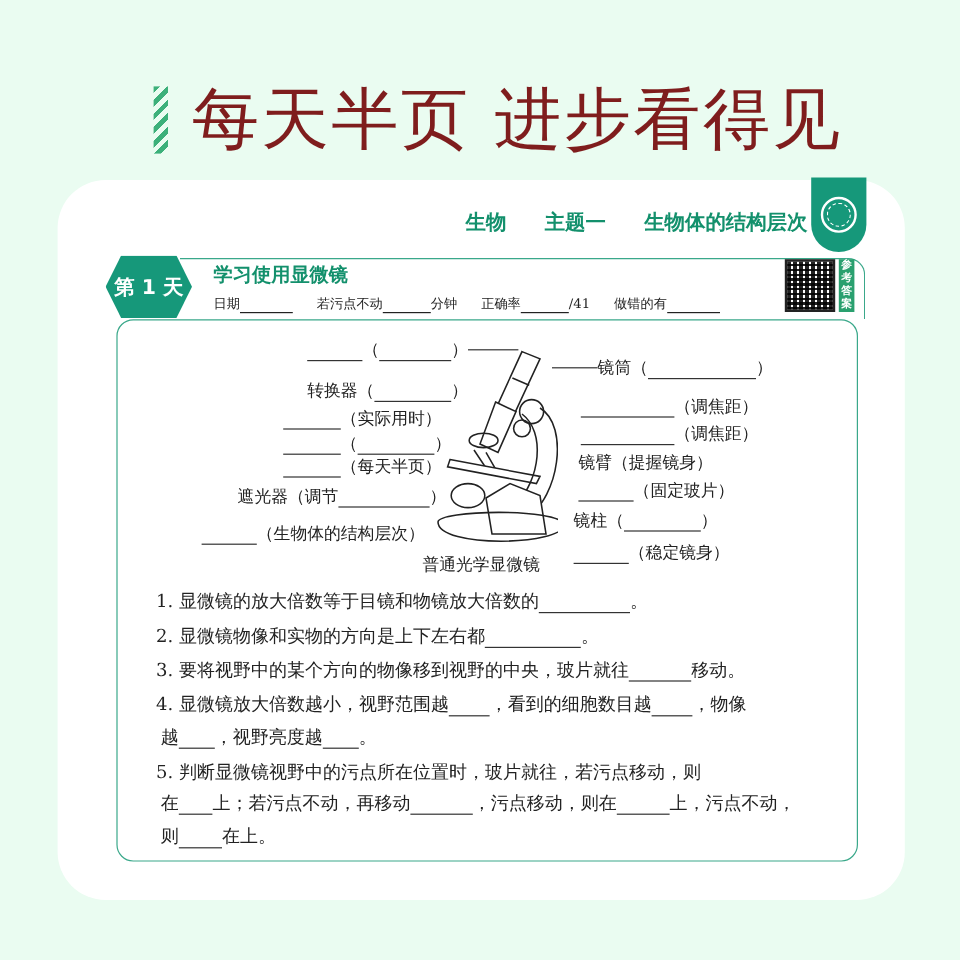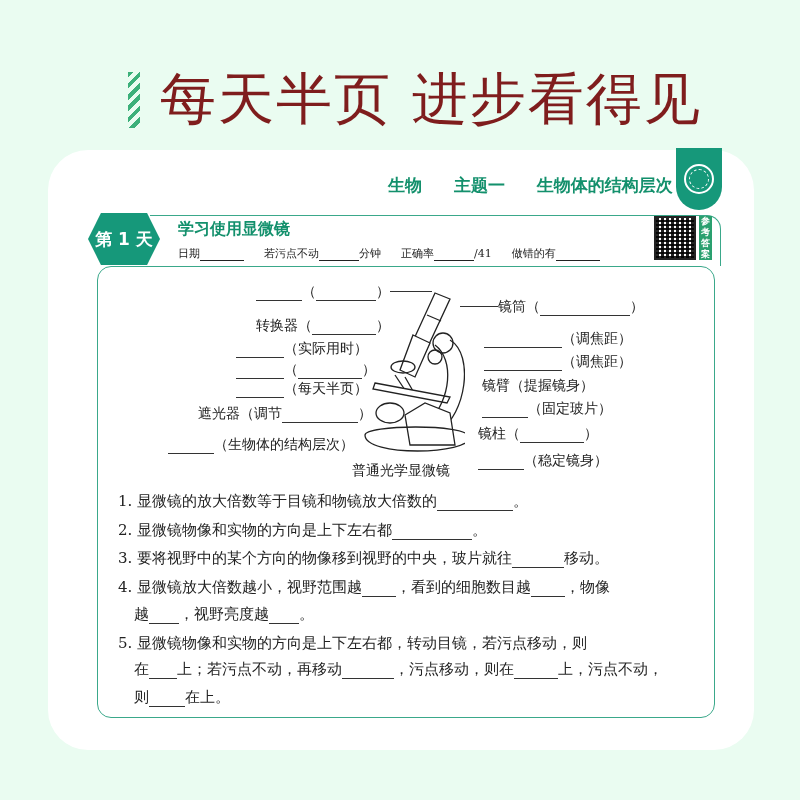--- a/index.html
+++ b/index.html
@@ -78,21 +78,21 @@
     text-align:center; font-family:"DejaVu Sans","Liberation Sans",sans-serif; font-weight:bold;
   }
   .content-box {
     position:absolute; left:97px; top:266px; width:618px; height:452px;
     border:1.5px solid #3aa88a; border-radius:14px; box-sizing:border-box;
   }
   .lbl { position:absolute; font-size:14px; color:#222; white-space:nowrap; }
   .u { display:inline-block; border-bottom:1px solid #333; height:14px; vertical-align:bottom; }
   .line { position:absolute; height:1px; background:#333; }
   .caption { position:absolute; left:352px; top:462px; font-size:14px; color:#222; }
-  .q { position:absolute; left:118px; font-size:15px; color:#222; white-space:nowrap; }
+  .q { position:absolute; left:130px; font-size:15px; color:#222; white-space:nowrap; }
   .q .u { height:16px; }
   svg.scope { position:absolute; left:355px; top:285px; }
 </style>
 </head>
 <body>
 
 <div class="headline">
   <div class="stripes"></div>
   <div class="headline-text">每天半页  进步看得见</div>
 </div>
@@ -172,20 +172,20 @@
 <div class="q" style="top:549px">
   <span>3.</span> <span>要将视野中的某个方向的物像移到视野的中央，玻片就往</span><span class="u" style="width:52px"></span><span>移动。</span>
 </div>
 <div class="q" style="top:578px">
   <span>4.</span> <span>显微镜放大倍数越小，视野范围越</span><span class="u" style="width:34px"></span><span>，看到的细胞数目越</span><span class="u" style="width:34px"></span><span>，物像</span>
 </div>
 <div class="q" style="top:605px;left:134px">
   <span>越</span><span class="u" style="width:30px"></span><span>，视野亮度越</span><span class="u" style="width:30px"></span><span>。</span>
 </div>
 <div class="q" style="top:634px">
-  <span>5.</span> <span>显微镜物像和实物的方向是上下左右都，转动目镜，若污点移动，则</span>
+  <span>5.</span> <span>判断显微镜视野中的污点所在位置时，玻片就往，若污点移动，则</span>
 </div>
 <div class="q" style="top:660px;left:134px">
   <span>在</span><span class="u" style="width:28px"></span><span>上；若污点不动，再移动</span><span class="u" style="width:52px"></span><span>，污点移动，则在</span><span class="u" style="width:44px"></span><span>上，污点不动，</span>
 </div>
 <div class="q" style="top:688px;left:134px">
   <span>则</span><span class="u" style="width:36px"></span><span>在上。</span>
 </div>
 
 </body></html>

